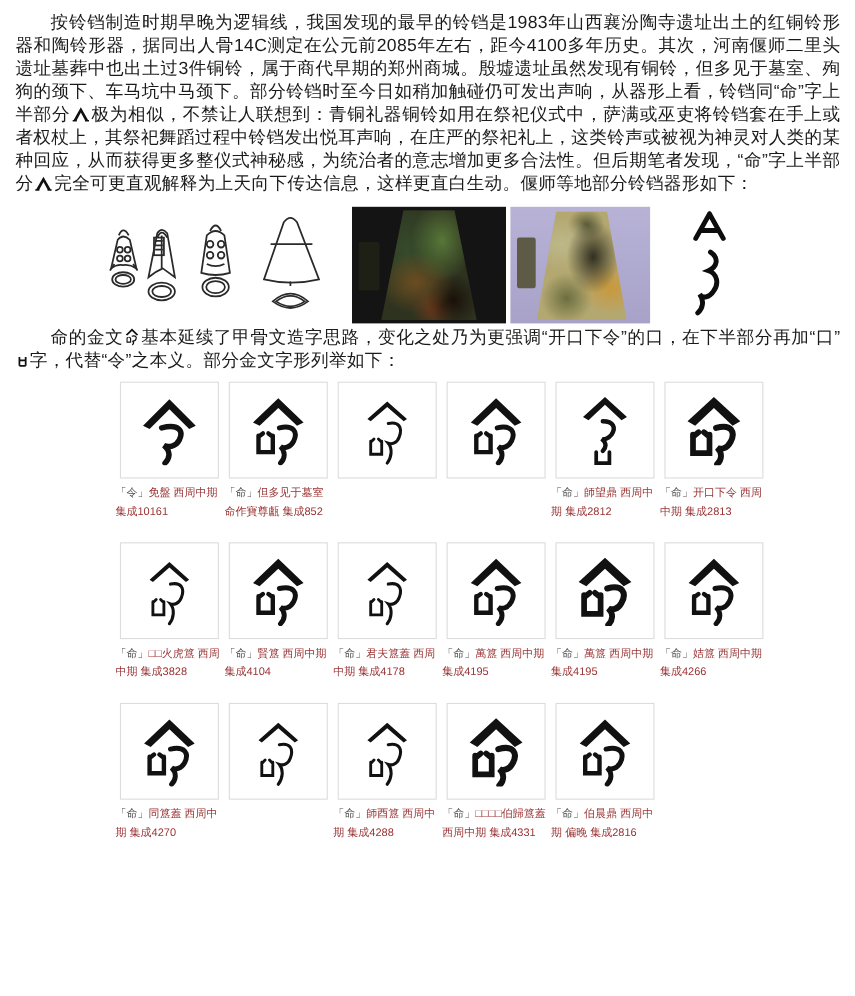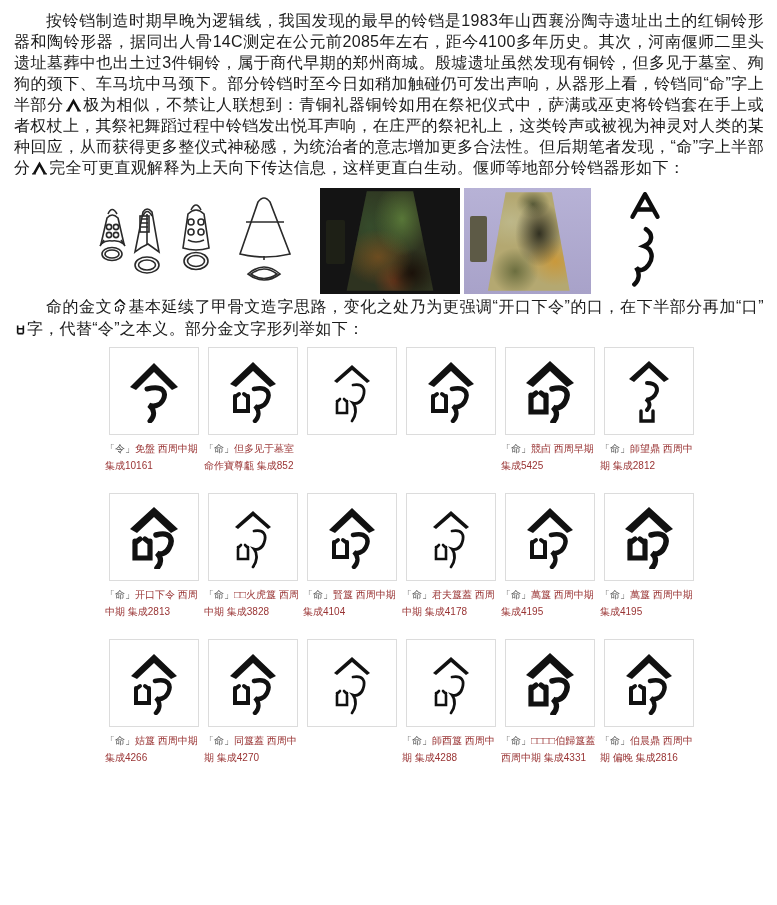--- a/index.html
+++ b/index.html
@@ -202,156 +202,146 @@
   </div>
 
   <div class="card">
     <div class="glyph-box">
       <svg viewBox="0 0 64 64">
             <use href="#g-ming-a"></use>
           </svg>
     </div>
   </div>
 
+
+  <div class="card">
+    <div class="glyph-box">
+      <svg viewBox="0 0 64 64">
+            <use href="#g-ming-tall"></use>
+          </svg>
+    </div>
+    <div class="caption">
+      <span class="cap-bracket">「命」</span><span class="cap-name">師望鼎</span> <span class="cap-meta">西周中期 集成2812</span>
+    </div>
+  </div>
+
   <div class="card">
     <div class="glyph-box">
       <svg viewBox="0 0 64 64">
             <use href="#g-ming-c"></use>
           </svg>
     </div>
     <div class="caption">
-      <span class="cap-bracket">「命」</span><span class="cap-name">競卣</span> <span class="cap-meta">西周早期 集成5425</span>
-    </div>
-  </div>
-
-  <div class="card">
-    <div class="glyph-box">
-      <svg viewBox="0 0 64 64">
-            <use href="#g-ming-tall"></use>
-          </svg>
-    </div>
-    <div class="caption">
-      <span class="cap-bracket">「命」</span><span class="cap-name">師望鼎</span> <span class="cap-meta">西周中期 集成2812</span>
+      <span class="cap-bracket">「命」</span><span class="cap-name">开口下令</span> <span class="cap-meta">西周中期 集成2813</span>
+    </div>
+  </div>
+
+  <div class="card">
+    <div class="glyph-box">
+      <svg viewBox="0 0 64 64">
+            <use href="#g-ming-b"></use>
+          </svg>
+    </div>
+    <div class="caption">
+      <span class="cap-bracket">「命」</span><span class="cap-name">□□火虎簋</span> <span class="cap-meta">西周中期 集成3828</span>
+    </div>
+  </div>
+
+  <div class="card">
+    <div class="glyph-box">
+      <svg viewBox="0 0 64 64">
+            <use href="#g-ming-a"></use>
+          </svg>
+    </div>
+    <div class="caption">
+      <span class="cap-bracket">「命」</span><span class="cap-name">賢簋</span> <span class="cap-meta">西周中期 集成4104</span>
+    </div>
+  </div>
+
+  <div class="card">
+    <div class="glyph-box">
+      <svg viewBox="0 0 64 64">
+            <use href="#g-ming-b"></use>
+          </svg>
+    </div>
+    <div class="caption">
+      <span class="cap-bracket">「命」</span><span class="cap-name">君夫簋蓋</span> <span class="cap-meta">西周中期 集成4178</span>
+    </div>
+  </div>
+
+  <div class="card">
+    <div class="glyph-box">
+      <svg viewBox="0 0 64 64">
+            <use href="#g-ming-a"></use>
+          </svg>
+    </div>
+    <div class="caption">
+      <span class="cap-bracket">「命」</span><span class="cap-name">萬簋</span> <span class="cap-meta">西周中期 集成4195</span>
     </div>
   </div>
 
   <div class="card">
     <div class="glyph-box">
       <svg viewBox="0 0 64 64">
             <use href="#g-ming-c"></use>
           </svg>
     </div>
     <div class="caption">
-      <span class="cap-bracket">「命」</span><span class="cap-name">开口下令</span> <span class="cap-meta">西周中期 集成2813</span>
-    </div>
-  </div>
-
-  <div class="card">
-    <div class="glyph-box">
-      <svg viewBox="0 0 64 64">
-            <use href="#g-ming-b"></use>
-          </svg>
-    </div>
-    <div class="caption">
-      <span class="cap-bracket">「命」</span><span class="cap-name">□□火虎簋</span> <span class="cap-meta">西周中期 集成3828</span>
-    </div>
-  </div>
-
-  <div class="card">
-    <div class="glyph-box">
-      <svg viewBox="0 0 64 64">
-            <use href="#g-ming-a"></use>
-          </svg>
-    </div>
-    <div class="caption">
-      <span class="cap-bracket">「命」</span><span class="cap-name">賢簋</span> <span class="cap-meta">西周中期 集成4104</span>
-    </div>
-  </div>
-
-  <div class="card">
-    <div class="glyph-box">
-      <svg viewBox="0 0 64 64">
-            <use href="#g-ming-b"></use>
-          </svg>
-    </div>
-    <div class="caption">
-      <span class="cap-bracket">「命」</span><span class="cap-name">君夫簋蓋</span> <span class="cap-meta">西周中期 集成4178</span>
-    </div>
-  </div>
-
-  <div class="card">
-    <div class="glyph-box">
-      <svg viewBox="0 0 64 64">
-            <use href="#g-ming-a"></use>
-          </svg>
-    </div>
-    <div class="caption">
       <span class="cap-bracket">「命」</span><span class="cap-name">萬簋</span> <span class="cap-meta">西周中期 集成4195</span>
     </div>
   </div>
 
   <div class="card">
     <div class="glyph-box">
       <svg viewBox="0 0 64 64">
+            <use href="#g-ming-a"></use>
+          </svg>
+    </div>
+    <div class="caption">
+      <span class="cap-bracket">「命」</span><span class="cap-name">姞簋</span> <span class="cap-meta">西周中期 集成4266</span>
+    </div>
+  </div>
+
+  <div class="card">
+    <div class="glyph-box">
+      <svg viewBox="0 0 64 64">
+            <use href="#g-ming-a"></use>
+          </svg>
+    </div>
+    <div class="caption">
+      <span class="cap-bracket">「命」</span><span class="cap-name">同簋蓋</span> <span class="cap-meta">西周中期 集成4270</span>
+    </div>
+  </div>
+
+  <div class="card">
+    <div class="glyph-box">
+      <svg viewBox="0 0 64 64">
+            <use href="#g-ming-b"></use>
+          </svg>
+    </div>
+  </div>
+
+  <div class="card">
+    <div class="glyph-box">
+      <svg viewBox="0 0 64 64">
+            <use href="#g-ming-b"></use>
+          </svg>
+    </div>
+    <div class="caption">
+      <span class="cap-bracket">「命」</span><span class="cap-name">師酉簋</span> <span class="cap-meta">西周中期 集成4288</span>
+    </div>
+  </div>
+
+  <div class="card">
+    <div class="glyph-box">
+      <svg viewBox="0 0 64 64">
             <use href="#g-ming-c"></use>
           </svg>
     </div>
     <div class="caption">
-      <span class="cap-bracket">「命」</span><span class="cap-name">萬簋</span> <span class="cap-meta">西周中期 集成4195</span>
-    </div>
-  </div>
-
-  <div class="card">
-    <div class="glyph-box">
-      <svg viewBox="0 0 64 64">
-            <use href="#g-ming-a"></use>
-          </svg>
-    </div>
-    <div class="caption">
-      <span class="cap-bracket">「命」</span><span class="cap-name">姞簋</span> <span class="cap-meta">西周中期 集成4266</span>
-    </div>
-  </div>
-
-  <div class="card">
-    <div class="glyph-box">
-      <svg viewBox="0 0 64 64">
-            <use href="#g-ming-a"></use>
-          </svg>
-    </div>
-    <div class="caption">
-      <span class="cap-bracket">「命」</span><span class="cap-name">同簋蓋</span> <span class="cap-meta">西周中期 集成4270</span>
-    </div>
-  </div>
-
-  <div class="card">
-    <div class="glyph-box">
-      <svg viewBox="0 0 64 64">
-            <use href="#g-ming-b"></use>
-          </svg>
-    </div>
-  </div>
-
-  <div class="card">
-    <div class="glyph-box">
-      <svg viewBox="0 0 64 64">
-            <use href="#g-ming-b"></use>
-          </svg>
-    </div>
-    <div class="caption">
-      <span class="cap-bracket">「命」</span><span class="cap-name">師酉簋</span> <span class="cap-meta">西周中期 集成4288</span>
-    </div>
-  </div>
-
-  <div class="card">
-    <div class="glyph-box">
-      <svg viewBox="0 0 64 64">
-            <use href="#g-ming-c"></use>
-          </svg>
-    </div>
-    <div class="caption">
       <span class="cap-bracket">「命」</span><span class="cap-name">□□□□伯歸簋蓋</span> <span class="cap-meta">西周中期 集成4331</span>
     </div>
   </div>
 
   <div class="card">
     <div class="glyph-box">
       <svg viewBox="0 0 64 64">
             <use href="#g-ming-a"></use>
           </svg>
     </div>

